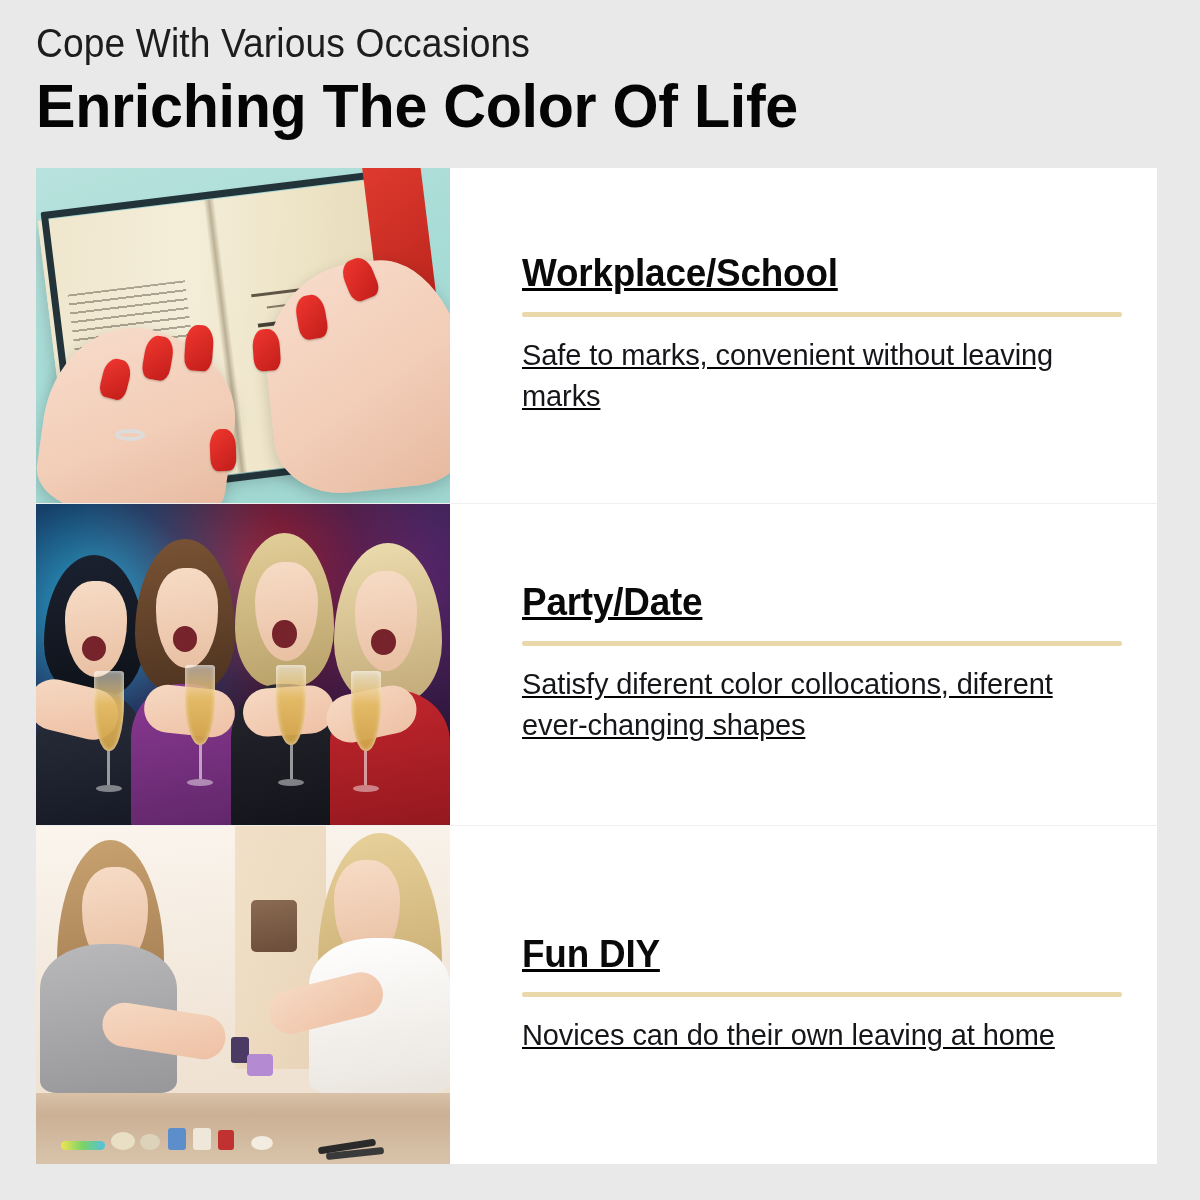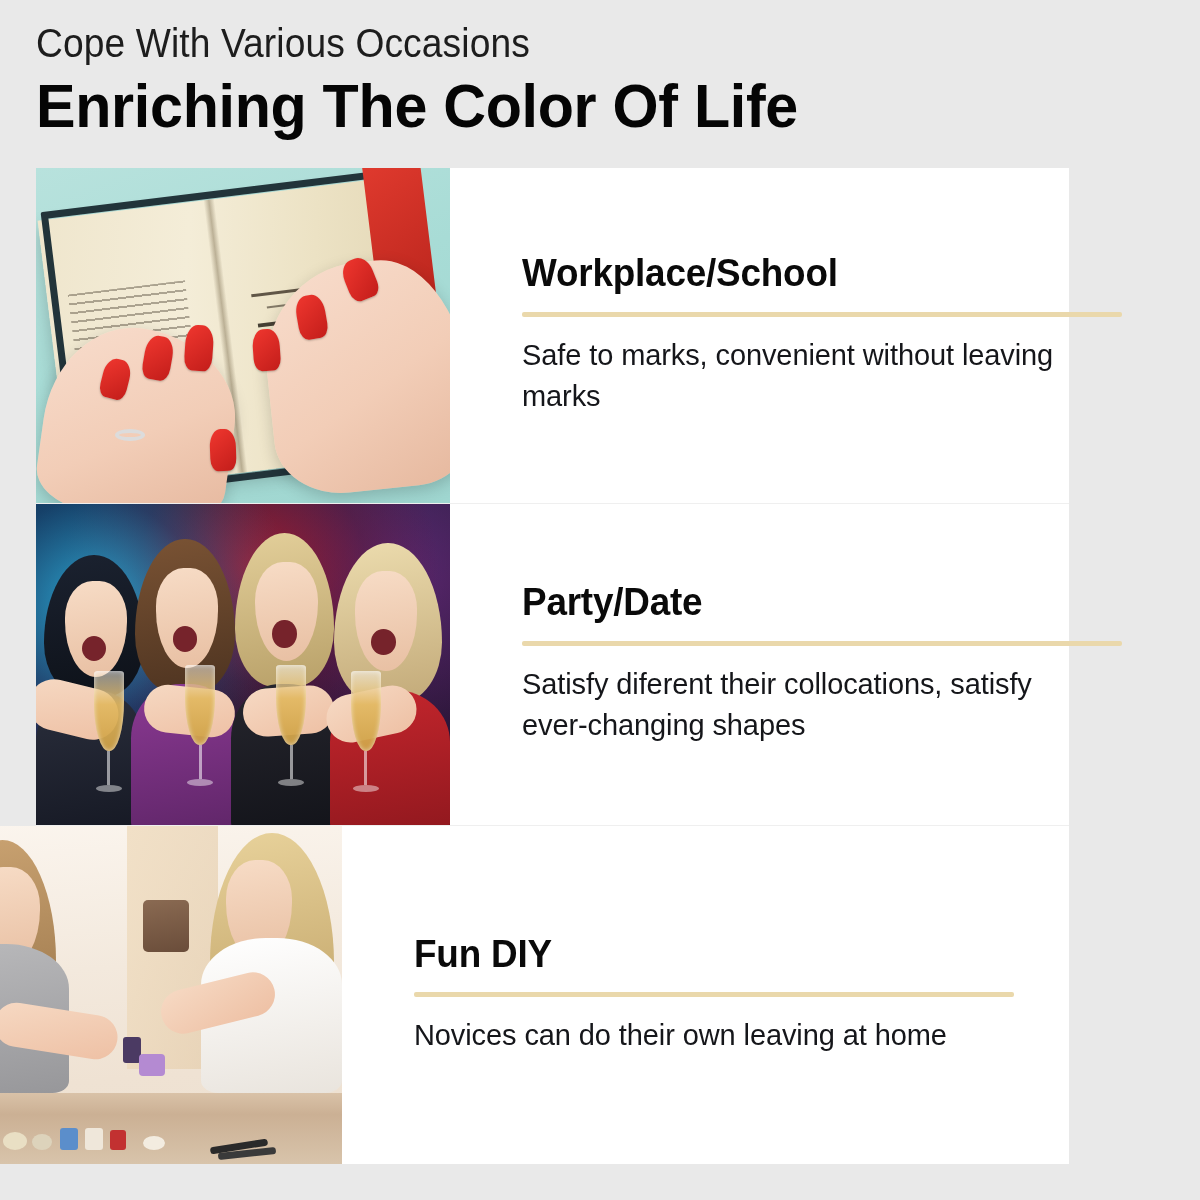--- a/index.html
+++ b/index.html
@@ -50,35 +50,36 @@
     white-space: nowrap;
     transform: scaleX(0.955);
     transform-origin: left center;
   }
 
   
   .card {
     position: absolute;
     left: 36px;
     top: 168px;
-    width: 1033px;
+    width: 1121px;
     height: 996px;
     background: #ffffff;
+    text-decoration: underline;
   }
 
   .row {
     position: relative;
     display: flex;
     align-items: stretch;
     width: 100%;
     box-sizing: border-box;
   }
   .row-1 { height: 335px; }
   .row-2 { height: 322px; }
-  .row-3 { height: 339px; justify-content: flex-end; }
+  .row-3 { height: 339px; }
 
   .row + .row { border-top: 1px solid #efefef; }
 
   .thumb {
     width: 414px;
     flex: 0 0 414px;
     position: relative;
     overflow: hidden;
     background: #ddd;
   }
@@ -393,21 +394,21 @@
           <div class="g-mouth" style="left:81%;top:39%;width:6%;height:8%;"></div>
           <div class="p2-girl" style="left:71%;width:29%;height:48%;background:linear-gradient(170deg,#c5262d,#8d171d);"></div>
           <div class="arm" style="left:70%;top:58%;width:22%;height:15%;transform:rotate(-12deg);"></div>
           <div class="flute" style="left:76%;top:52%;"></div>
         </div>
       </div>
 
       <div class="content">
         <div class="card-title">Party/Date</div>
         <div class="rule"></div>
-        <div class="card-desc">Satisfy diferent their collocations, satisfy ever-changing shapes</div>
+        <div class="card-desc">Satisfy diferent color collocations, diferent ever-changing shapes</div>
       </div>
     </div>
 
     <div class="row row-3">
       <div class="thumb">
         <div class="photo">
           <div class="p3-bg"></div>
           <div class="p3-curtain"></div>
           <div class="p3-lamp"></div>
 

